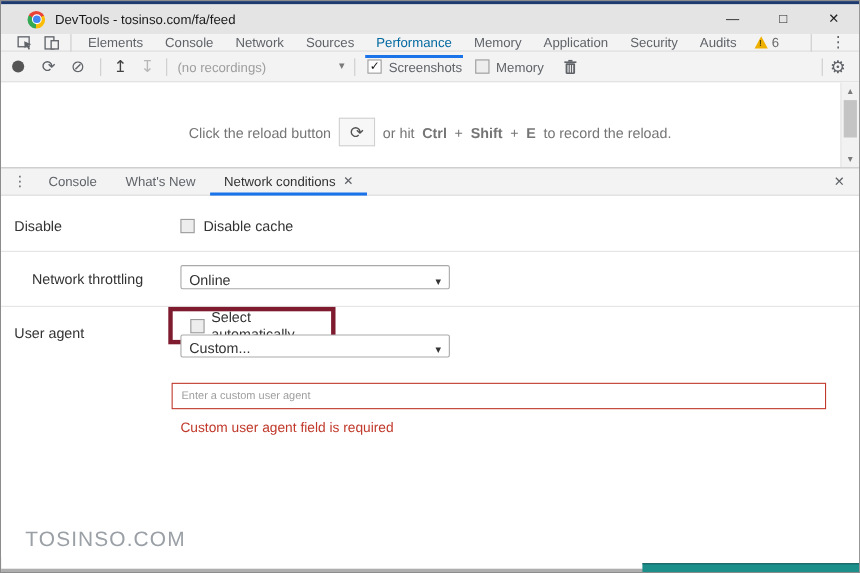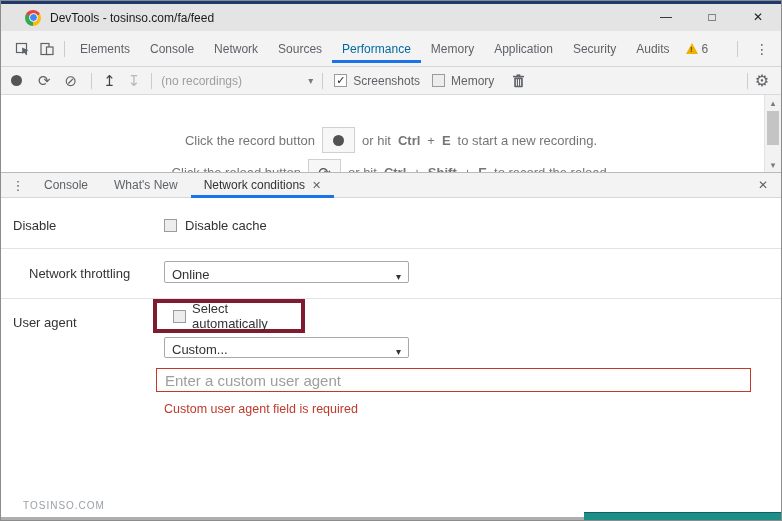--- a/index.html
+++ b/index.html
@@ -10,21 +10,21 @@
   
   .titlebar { height:27px; background:#e4e4e4; display:flex; align-items:center; padding-left:24px; }
   .chrome-logo { width:16px; height:16px; border-radius:50%;
     background:conic-gradient(from -60deg,#ea4335 0 120deg,#fbbc05 0 240deg,#34a853 0 360deg); position:relative; flex:0 0 auto;}
   .chrome-logo::after { content:""; position:absolute; inset:3.5px; background:#4285f4; border:1.5px solid #fff; border-radius:50%; }
   .title-text { font-size:12px; color:#1a1a1a; margin-left:9px; }
   .win-controls { margin-left:auto; display:flex; height:100%; }
   .win-btn { width:46px; text-align:center; line-height:26px; font-size:12px; color:#222; cursor:default; }
 
   
-  .tabbar { height:36px; background:#f3f3f3; border-bottom:1px solid #d6d6d6; display:flex; align-items:center; font-size:12px; color:#5f6368; padding-left:10px; }
+  .tabbar { height:16px; background:#f3f3f3; border-bottom:1px solid #d6d6d6; display:flex; align-items:center; font-size:12px; color:#5f6368; padding-left:10px; }
   .icon-btn { display:flex; align-items:center; justify-content:center; width:24px; height:24px; }
   .vsep { width:1px; height:16px; background:#ccc; margin:0 5px; }
   .tab { padding:0 10px; height:28px; line-height:28px; white-space:nowrap; }
   .tab.active { color:#0369a1; box-shadow:inset 0 -3px 0 0 #1a73e8; }
   .warn-badge { display:flex; align-items:center; gap:4px; margin-left:6px; }
   .warn-tri { position:relative; width:0; height:0; border-left:6px solid transparent; border-right:6px solid transparent; border-bottom:11px solid #efb100; }
   .warn-tri::after { content:"!"; position:absolute; left:-1.5px; top:2px; font-size:8px; font-weight:bold; color:#5c4a00; }
   .warn-num { color:#666; }
   .dots { font-size:14px; color:#5f6368; padding:0 12px; letter-spacing:0; }
   .spacer { flex:1; }
@@ -62,24 +62,24 @@
   .d-tab.active { color:#333; box-shadow:inset 0 -3px 0 0 #1a73e8; }
   .tab-x { font-size:11px; color:#5f6368; }
   .drawer-close { padding:0 13px; font-size:12px; color:#5f6368; }
 
   .drawer-content { position:relative; height:329px; background:#fff; font-size:13px; color:#333; }
   .abs { position:absolute; }
   .divider { position:absolute; left:0; right:0; border-top:1px solid #e3e3e3; }
   .sel { position:absolute; height:22px; border:1px solid #a9a9a9; border-radius:2px; background:#fff; display:flex; align-items:flex-end; justify-content:space-between; padding:0 7px; color:#333; }
   .sel .caret { font-size:10px; color:#333; }
   .hl-box { position:absolute; border:4px solid #7e1b2f; display:flex; align-items:center; gap:6px; padding-left:16px; background:#fff; }
-  .ua-input { position:absolute; height:24px; border:1px solid #c0392b; padding:0 8px; font-size:15px; color:#333; font-family:inherit; outline:none; }
+  .ua-input { position:absolute; height:24px; border:1px solid #c0392b; padding:0 8px; font-size:10px; color:#333; font-family:inherit; outline:none; }
   .ua-input::placeholder { color:#9e9e9e; }
   .error-text { color:#c0392b; font-size:12.5px; }
-  .watermark { color:#9aa0a6; font-size:10px; letter-spacing:1px; }
+  .watermark { color:#9aa0a6; font-size:19px; letter-spacing:1px; }
 
   .bottom-border { position:absolute; left:0; right:0; bottom:0; height:3px; background:#aeaeae; }
   .teal-strip { position:absolute; right:0; bottom:0; width:197px; height:8px; background:#1d8f8a; border-top:1px solid #145f5c; }
 </style>
 </head>
 <body>
 
 <div class="window">
   <div class="top-accent"></div>
 
@@ -158,31 +158,20 @@
           </g>
       </svg>
     </div>
     <div class="spacer"></div>
     <div class="vsep"></div>
     <div class="gear">⚙</div>
   </div>
 
   <div class="perf-panel">
     <div class="instr-wrap">
-      <div class="instr-line">
-        <span>Click the record button</span>
-        <span class="btn-box">
-            <span class="rec-dot2"></span>
-          </span>
-        <span>or hit</span>
-        <span class="b">Ctrl</span>
-        <span>+</span>
-        <span class="b">E</span>
-        <span>to start a new recording.</span>
-      </div>
       <div class="instr-line">
         <span>Click the reload button</span>
         <span class="btn-box">
             <span class="reload-glyph">⟳</span>
           </span>
         <span>or hit</span>
         <span class="b">Ctrl</span>
         <span>+</span>
         <span class="b">Shift</span>
         <span>+</span>
@@ -224,21 +213,21 @@
     </div>
 
     <div class="divider" style="top:100px;"></div>
 
     <div class="abs" style="left:12px; top:117px;">User agent</div>
     <div class="hl-box" style="left:152px; top:101px; width:152px; height:34px;">
       <span class="checkbox unchecked"></span>
       <span>Select automatically</span>
     </div>
 
-    <div class="sel" style="left:163px; top:139px; width:245px; height:21px;">
+    <div class="sel" style="left:163px; top:126px; width:245px; height:21px;">
       <span>Custom...</span>
       <span class="caret">▾</span>
     </div>
 
     <input class="ua-input" style="left: 155px; top: 170px; width: 595px;" type="text" placeholder="Enter a custom user agent">
 
     <div class="abs error-text" style="left:163px; top:204px;">Custom user agent field is required</div>
 
     <div class="abs watermark" style="left:22px; top:302px;">TOSINSO.COM</div>
   </div>

